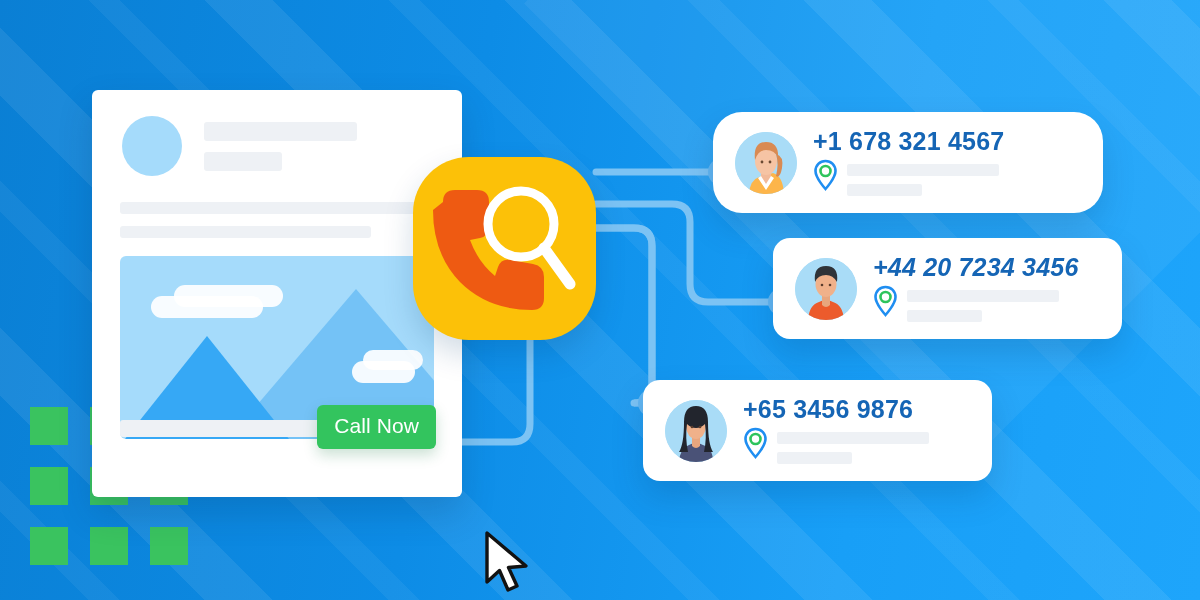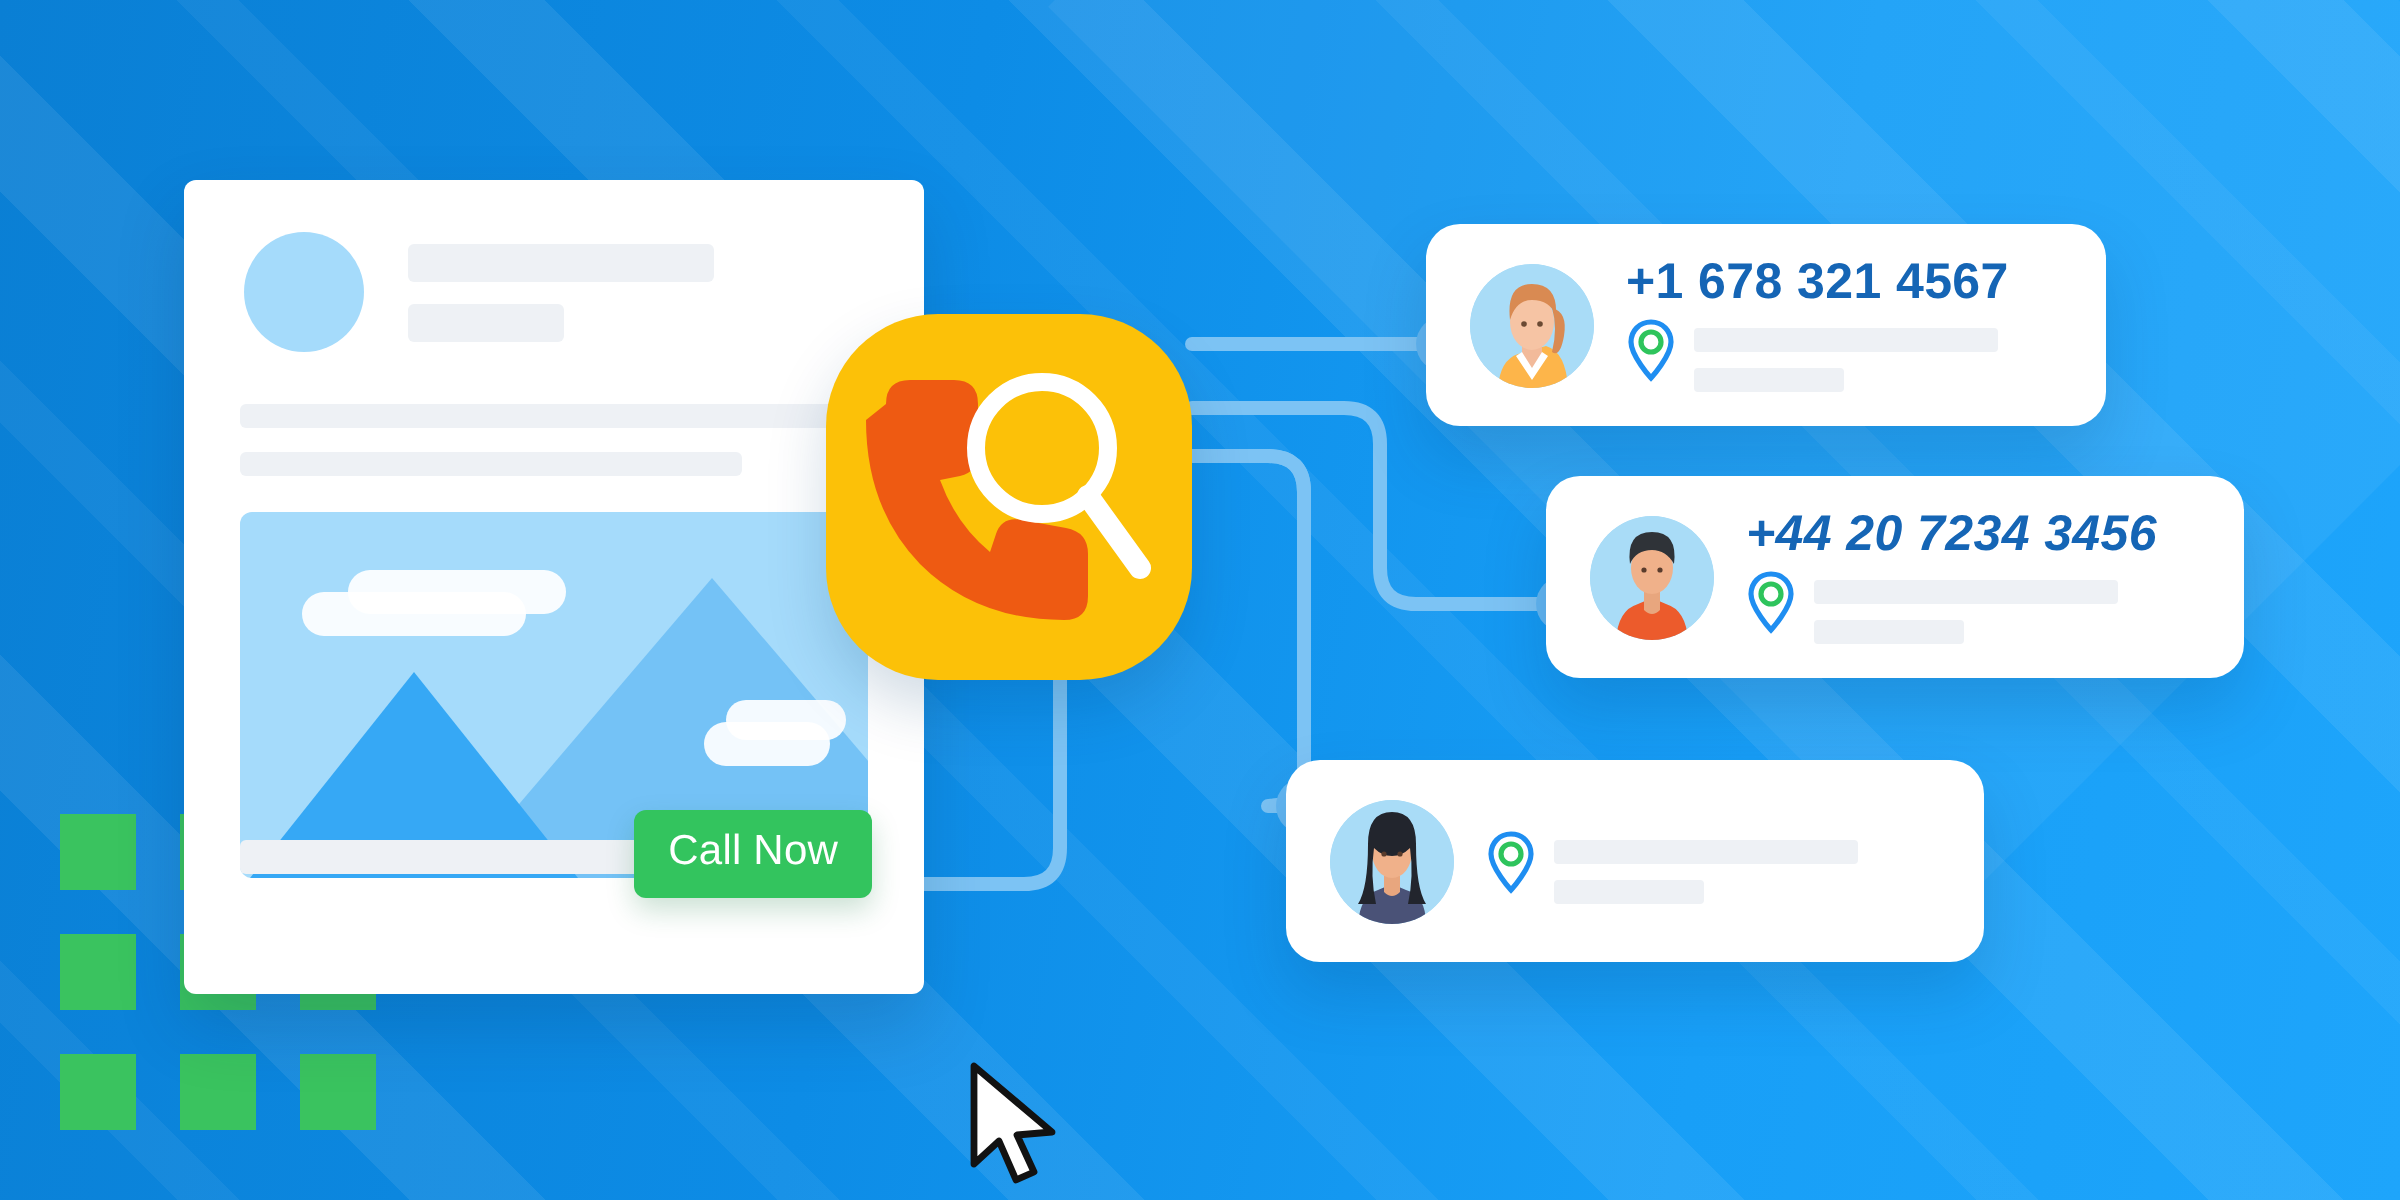--- a/index.html
+++ b/index.html
@@ -75,21 +75,21 @@
   
   .appicon{position:absolute;left:413px;top:157px;width:183px;height:183px;
         background:#fcc108;border-radius:56px;
         box-shadow:0 14px 30px rgba(8,60,110,0.18);}
   .appicon svg{position:absolute;left:0;top:0;}
 
   
   .rcard{position:absolute;background:#fff;border-radius:17px;
         box-shadow:0 16px 32px rgba(3,50,95,0.17);
         display:flex;align-items:center;}
-  .rcard.r1{left:713px;top:112px;width:340px;height:101px;}
+  .rcard.r1{left:713px;top:112px;width:390px;height:101px;border-radius:29px;}
   .rcard.r2{left:773px;top:238px;width:349px;height:101px;font-style:italic;}
   .rcard.r3{left:643px;top:380px;width:349px;height:101px;}
   .rc-avatar{width:62px;height:62px;border-radius:50%;margin-left:22px;flex:none;
         background:#a9dcf7;overflow:hidden;position:relative;}
   .rc-body{margin-left:16px;flex:1;padding-right:16px;}
   .rc-phone{color:#1565b5;font-size:25px;font-weight:700;letter-spacing:.2px;
         white-space:nowrap;line-height:1;}
   .rc-meta{display:flex;align-items:flex-start;margin-top:7px;}
   .pin{width:25px;height:32px;flex:none;margin-top:-2px;}
   .rc-bars{margin-left:9px;padding-top:3px;}
@@ -247,20 +247,21 @@
         <circle cx="31" cy="31" r="31" fill="#a9dcf7"></circle>
         <path d="M14 62 q1 -14 10 -17 l7 -3 l7 3 q10 3 10 17 z" fill="#4a5277"></path>
         <path d="M27 38 h8 v8 q-4 4 -8 0 z" fill="#e8a67e"></path>
         <ellipse cx="31" cy="26" rx="10" ry="13" fill="#f0b18a"></ellipse>
         <path d="M19 22 q0 -16 12 -16 q12 0 12 16 q0 22 5 30 l-9 0 q3 -14 1 -28 q-4 4 -9 4 q-5 0 -9 -4 q-2 14 1 28 l-9 0 q5 -8 5 -30 z" fill="#22252d"></path>
         <circle cx="27" cy="27" r="1.3" fill="#5a3c2c"></circle>
         <circle cx="35" cy="27" r="1.3" fill="#5a3c2c"></circle>
       </svg>
     </div>
     <div class="rc-body">
+      <div class="rc-phone">+65 3456 9876</div>
       <div class="rc-meta">
         <svg class="pin" viewBox="0 0 25 32">
           <path d="M12.5 2 C6.7 2 2.5 6.4 2.5 12 C2.5 19 12.5 30 12.5 30 C12.5 30 22.5 19 22.5 12 C22.5 6.4 18.3 2 12.5 2 Z" fill="none" stroke="#1f8ef1" stroke-width="2.6"></path>
           <circle cx="12.5" cy="12" r="5" fill="none" stroke="#2ec45c" stroke-width="2.6"></circle>
         </svg>
         <div class="rc-bars">
           <div class="rc-bar b1"></div>
           <div class="rc-bar b2"></div>
         </div>
       </div>

